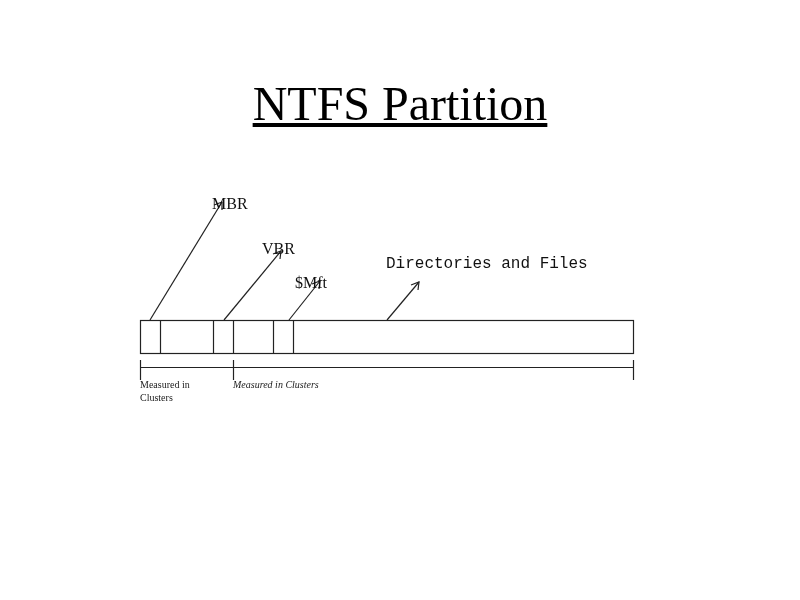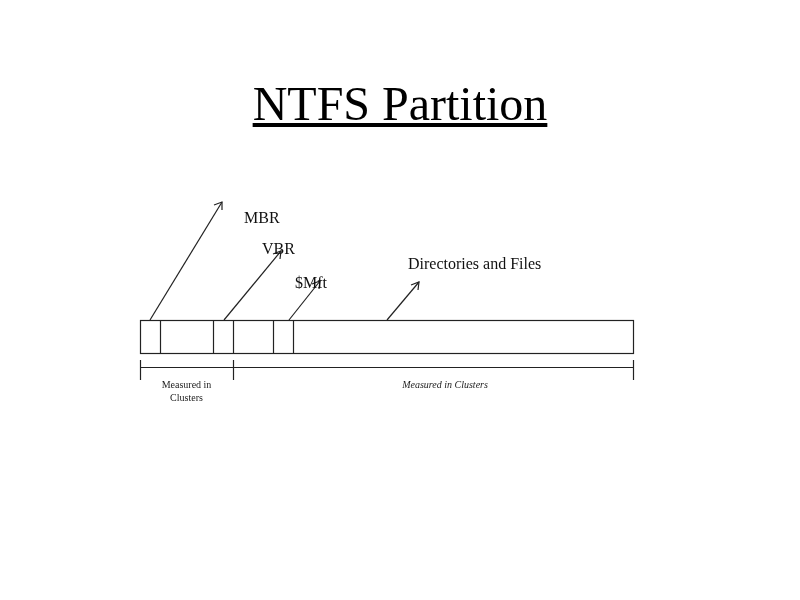--- a/index.html
+++ b/index.html
@@ -39,21 +39,20 @@
       color: #111;
     }
     .label-lg {
       font-size: 16px;
       line-height: 18px;
     }
     .label-sm {
       font-size: 10px;
       line-height: 13px;
       color: #222;
-      text-align: center;
     }
   </style>
 </head>
 <body>
 
 <div class="slide-title">NTFS Partition</div>
 
 <svg class="diagram-svg" viewBox="0 0 800 600" xmlns="http://www.w3.org/2000/svg">
   <g stroke="#222" stroke-width="1.2" fill="none">
 
@@ -86,22 +85,22 @@
       <line x1="140.5" y1="367.5" x2="233.5" y2="367.5"></line>
     </g>
     <g>
       <line x1="233.5" y1="360" x2="233.5" y2="380"></line>
       <line x1="233.5" y1="367.5" x2="633.5" y2="367.5"></line>
       <line x1="633.5" y1="360" x2="633.5" y2="380"></line>
     </g>
   </g>
 </svg>
 
-<div class="label label-lg" style="left:244px; top:195px;margin-top:14px;">MBR</div>
+<div class="label label-lg" style="left:212px; top:195px;">MBR</div>
 <div class="label label-lg" style="left:262px; top:240px;">VBR</div>
 <div class="label label-lg" style="left:295px; top:274px;">$Mft</div>
-<div class="label label-lg" style="left:408px; top:255px;">Directories and Files</div>
+<div class="label label-lg" style="left:386px; top:255px;font-family:Liberation Mono, monospace;">Directories and Files</div>
 
 <div class="label label-sm" style="left:140px; top:378px; width:93px;">
   <div>Measured in</div>
   <div>Clusters</div>
 </div>
 <div class="label label-sm" style="left:233px; top:378px; width:424px;font-style:italic;">Measured in Clusters</div>
 
 </body></html>

